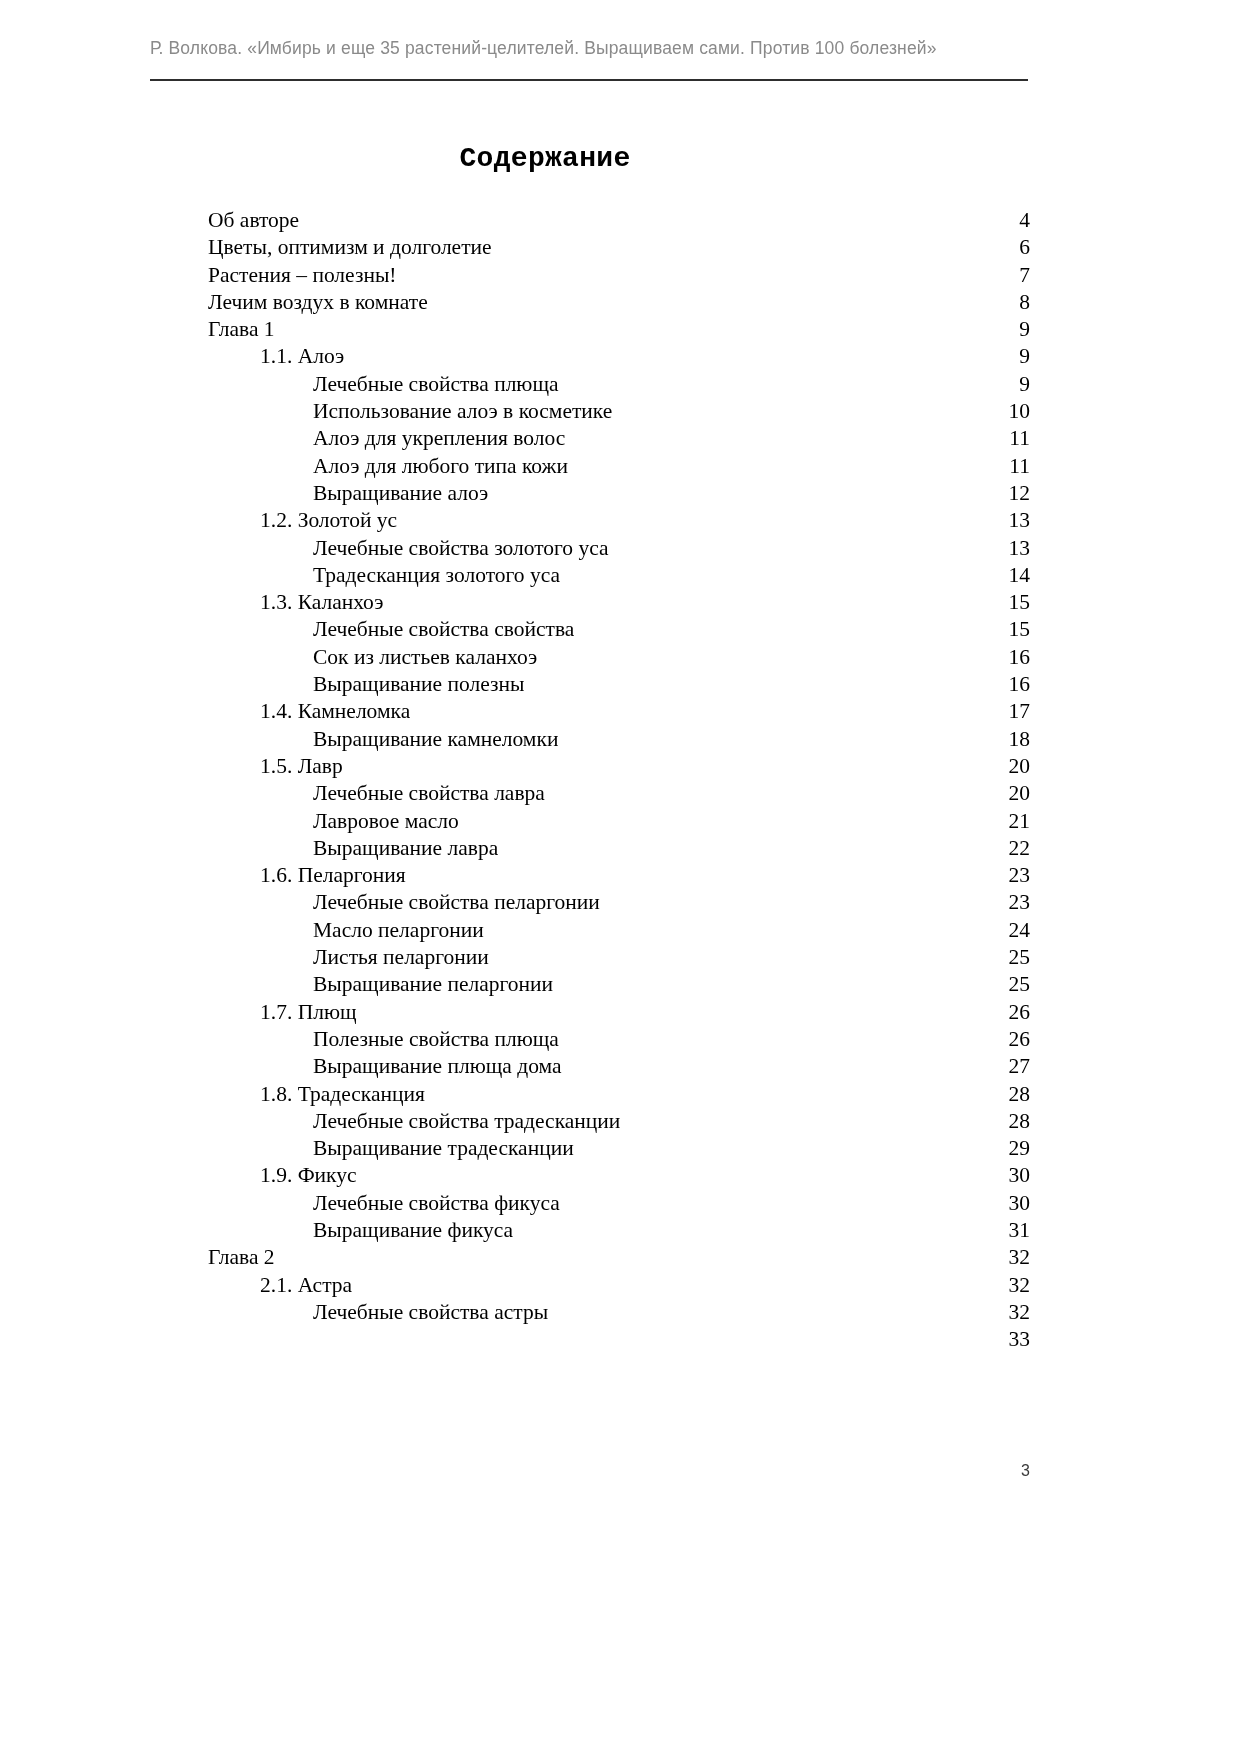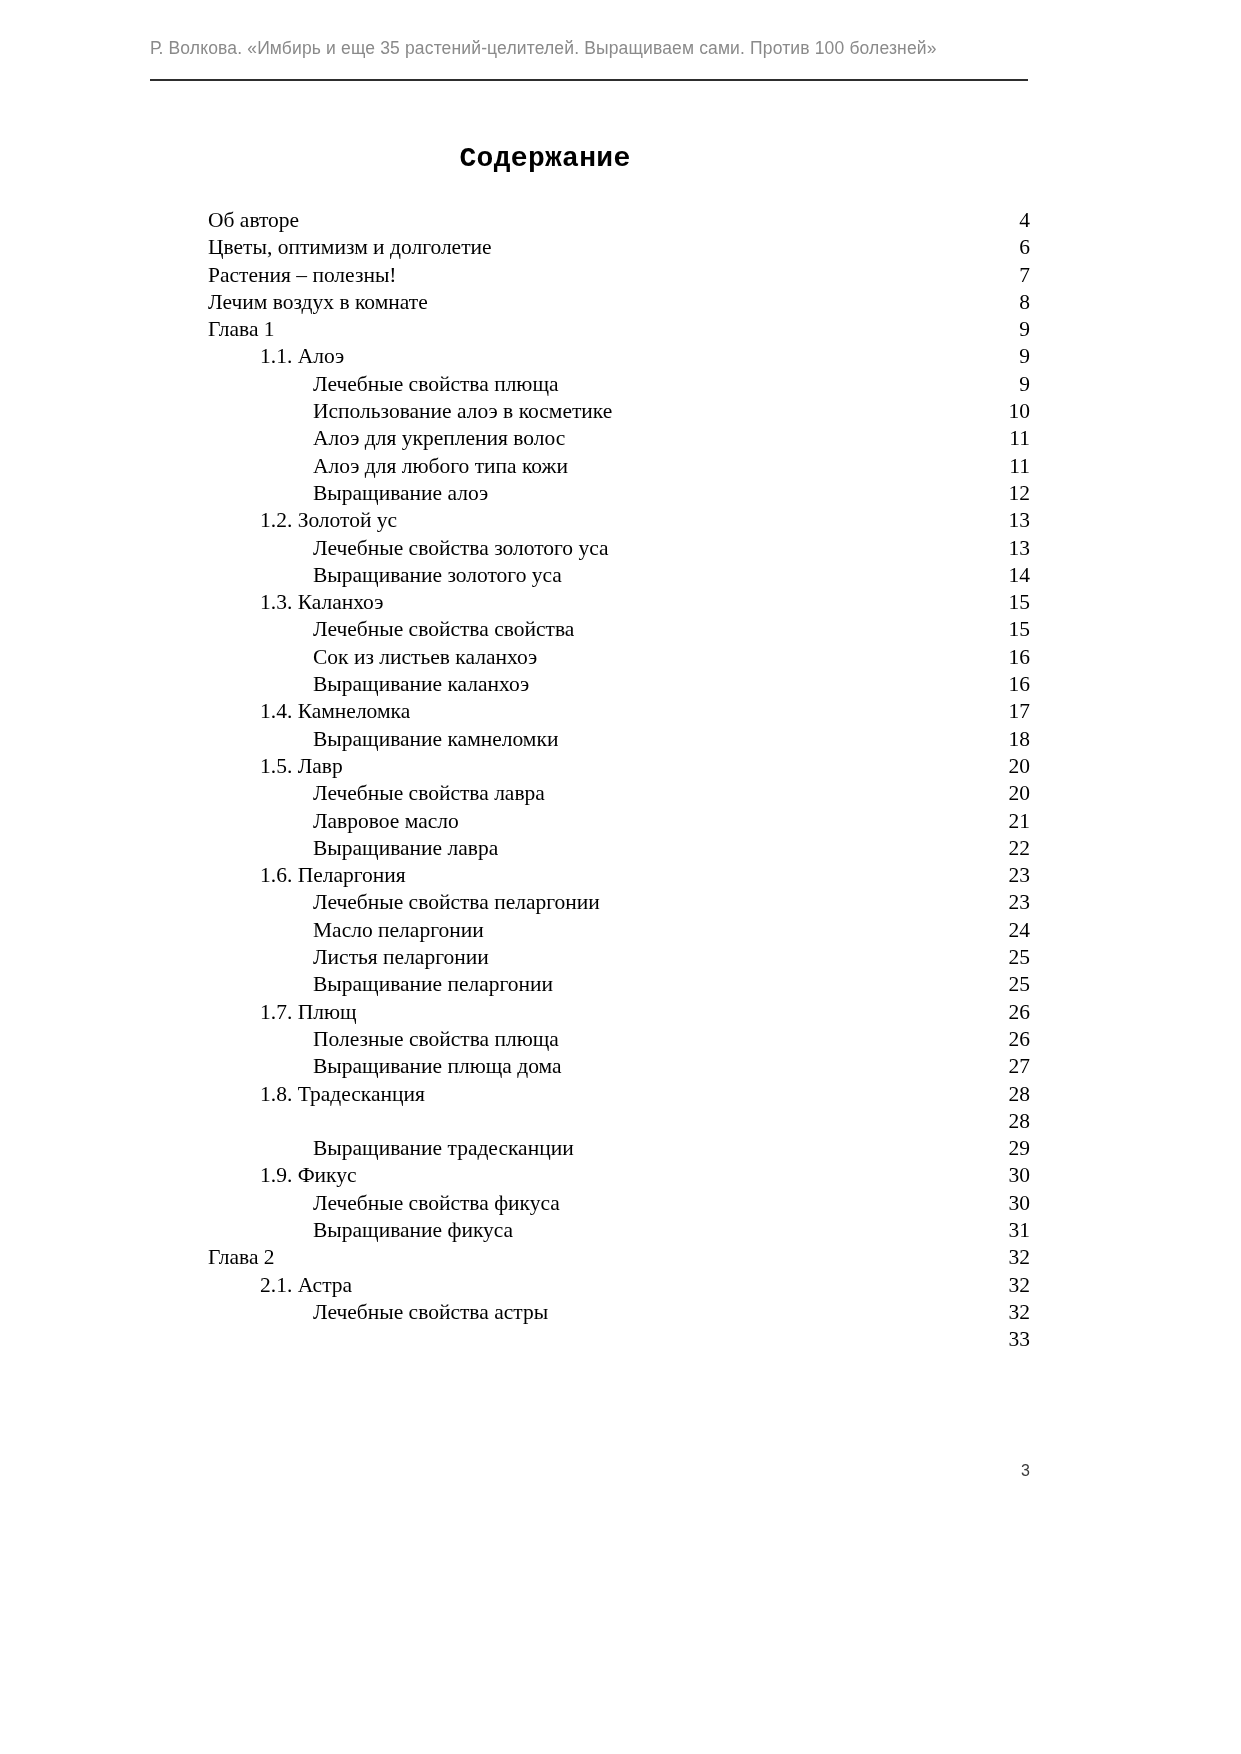--- a/index.html
+++ b/index.html
@@ -175,41 +175,41 @@
         <span class="toc-label">1.2. Золотой ус</span>
         <span class="toc-filler"></span>
         <span class="toc-page">13</span>
       </div>
       <div class="toc-row lvl-2">
         <span class="toc-label">Лечебные свойства золотого уса</span>
         <span class="toc-filler"></span>
         <span class="toc-page">13</span>
       </div>
       <div class="toc-row lvl-2">
-        <span class="toc-label">Выращивание золотого уса</span>
+        <span class="toc-label">Традесканция золотого уса</span>
         <span class="toc-filler"></span>
         <span class="toc-page">14</span>
       </div>
       <div class="toc-row lvl-1">
         <span class="toc-label">1.3. Каланхоэ</span>
         <span class="toc-filler"></span>
         <span class="toc-page">15</span>
       </div>
       <div class="toc-row lvl-2">
         <span class="toc-label">Лечебные свойства свойства</span>
         <span class="toc-filler"></span>
         <span class="toc-page">15</span>
       </div>
       <div class="toc-row lvl-2">
         <span class="toc-label">Сок из листьев каланхоэ</span>
         <span class="toc-filler"></span>
         <span class="toc-page">16</span>
       </div>
       <div class="toc-row lvl-2">
-        <span class="toc-label">Выращивание каланхоэ</span>
+        <span class="toc-label">Выращивание полезны</span>
         <span class="toc-filler"></span>
         <span class="toc-page">16</span>
       </div>
       <div class="toc-row lvl-1">
         <span class="toc-label">1.4. Камнеломка</span>
         <span class="toc-filler"></span>
         <span class="toc-page">17</span>
       </div>
       <div class="toc-row lvl-2">
         <span class="toc-label">Выращивание камнеломки</span>
@@ -275,20 +275,21 @@
         <span class="toc-label">Выращивание плюща дома</span>
         <span class="toc-filler"></span>
         <span class="toc-page">27</span>
       </div>
       <div class="toc-row lvl-1">
         <span class="toc-label">1.8. Традесканция</span>
         <span class="toc-filler"></span>
         <span class="toc-page">28</span>
       </div>
       <div class="toc-row lvl-2">
+        <span class="toc-label">Лечебные свойства традесканции</span>
         <span class="toc-filler"></span>
         <span class="toc-page">28</span>
       </div>
       <div class="toc-row lvl-2">
         <span class="toc-label">Выращивание традесканции</span>
         <span class="toc-filler"></span>
         <span class="toc-page">29</span>
       </div>
       <div class="toc-row lvl-1">
         <span class="toc-label">1.9. Фикус</span>

